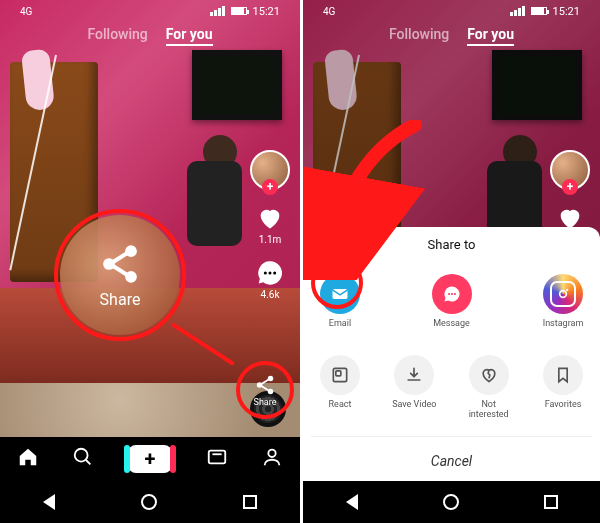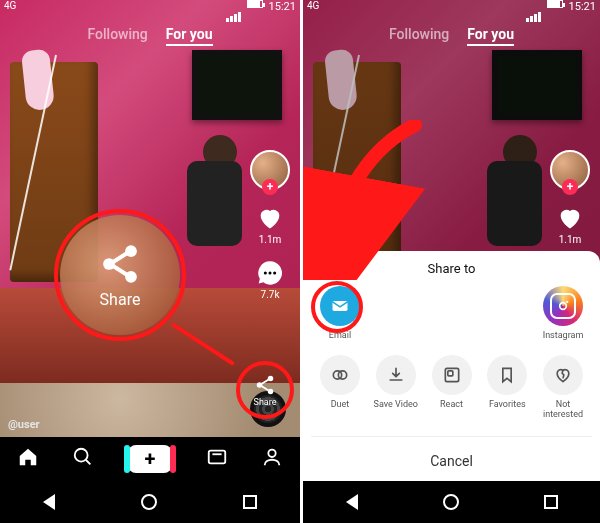--- a/index.html
+++ b/index.html
@@ -84,22 +84,22 @@
   .string {
     position:absolute; left:55px; top:55px; width:2px; height:220px;
     background: rgba(255,255,255,.85);
     transform: rotate(12deg);
     transform-origin: top;
   }
 
   
   .statusbar {
     position: absolute; top: 0; left: 0; right: 0; height: 22px;
-    display: flex; justify-content: flex-end;
-    gap: 6px; padding: 0 4px; color: #fff; font-size: 11px;
+    display: flex; align-items: center; justify-content: flex-end;
+    gap: 6px; padding: 0 20px; color: #fff; font-size: 11px;
     z-index: 20;
   }
   .status-left { margin-right:auto; font-size: 10px; }
   .sig { display:flex; gap:1px; align-items:flex-end; }
   .sig span { width:3px; background:#fff; }
   .sig span:nth-child(1){height:4px}
   .sig span:nth-child(2){height:6px}
   .sig span:nth-child(3){height:8px}
   .sig span:nth-child(4){height:10px}
   .batt { width:16px; height:8px; border:1px solid #fff; position:relative; }
@@ -222,24 +222,24 @@
     width:40px;height:40px;border-radius:50%;
     display:flex;align-items:center;justify-content:center;
     color:#fff;
   }
   .circ.email{background:#1fa9e1;}
   .circ.msg{background:#ff3b63;}
   .circ.wa{background:#25d366;}
   .circ.fb{background:#1877f2;}
   .circ.ig{background:conic-gradient(#feda75,#fa7e1e,#d62976,#962fbf,#4f5bd5,#feda75);}
   .circ.ig::after{content:"";width:22px;height:22px;border:2.5px solid #fff;border-radius:7px;position:absolute;}
-  .sheet-item { position:relative;}
+  .sheet-item { position:relative;margin-top:12px;}
   .circ.gray{background:#f1f1f1;color:#555;}
   .sheet-divider{width:100%;height:1px;background:#eee;margin:2px 0 8px;}
-  .cancel{font-size:14px;color:#333;padding:8px 0 6px;}
+  .cancel{font-size:14px;color:#333;padding:8px 0 6px;font-style:italic;}
 
   .email-ring {
     position:absolute; border:4px solid #ff1818; border-radius:50%;
     width:52px; height:52px; left:8px; top:30px; z-index:45; pointer-events:none;
   }
 
   
   .arrow {
     position:absolute; z-index:50; pointer-events:none;
     left:-18px; top:120px; width:150px; height:160px;
@@ -293,21 +293,21 @@
         </svg>
       <span>1.1m</span>
     </div>
     <div class="item">
       <svg width="30" height="28" viewBox="0 0 24 24">
           <path fill="#fff" d="M12 2a10 10 0 0 0-8.7 15l-1 4 4-1A10 10 0 1 0 12 2z"></path>
           <circle cx="8" cy="12" r="1.3" fill="#000"></circle>
           <circle cx="12" cy="12" r="1.3" fill="#000"></circle>
           <circle cx="16" cy="12" r="1.3" fill="#000"></circle>
         </svg>
-      <span>7.7k</span>
+      <span>4.6k</span>
     </div>
   </div>
 
   <div class="share-small">
      <svg width="22" height="22" viewBox="0 0 24 24">
        <circle cx="6" cy="12" r="3" fill="#fff"></circle>
        <circle cx="18" cy="5" r="3" fill="#fff"></circle>
        <circle cx="18" cy="19" r="3" fill="#fff"></circle>
        <path d="M8 11 L16 6 M8 13 L16 18" stroke="#fff" stroke-width="2"></path>
      </svg>
@@ -321,21 +321,20 @@
       <circle cx="18" cy="5" r="3.2" fill="#fff"></circle>
       <circle cx="18" cy="19" r="3.2" fill="#fff"></circle>
       <path d="M8 11 L16 6 M8 13 L16 18" stroke="#fff" stroke-width="2.2"></path>
     </svg>
     <span class="lbl">Share</span>
   </div>
   <div class="ring ring-big"></div>
   <div class="connector"></div>
 
   <div class="caption">
-    <div class="user">@user</div>
   </div>
 
   <div class="sound">
     <svg width="12" height="12" viewBox="0 0 24 24">
         <path fill="#fff" d="M9 3v10.6A4 4 0 1 0 11 17V7h6V3z"></path>
       </svg>
     <span>original sound - 31052</span>
   </div>
 
   <div class="rail" style="top:auto;bottom:96px;right:8px;">
@@ -449,75 +448,77 @@
       <div class="sheet-item">
         <div class="circ email">
           <svg width="20" height="20" viewBox="0 0 24 24">
               <rect x="3" y="6" width="18" height="12" rx="2" fill="#fff"></rect>
               <path d="M3 7l9 6 9-6" stroke="#1fa9e1" stroke-width="2" fill="none"></path>
             </svg>
         </div>
         <span class="lbl">Email</span>
       </div>
       <div class="sheet-item">
+        <div class="circ msg">
+          <svg width="20" height="20" viewBox="0 0 24 24">
+              <path fill="#fff" d="M12 3a9 9 0 0 0-7.8 13.5L3 21l4.5-1.2A9 9 0 1 0 12 3z"></path>
+              <circle cx="8.5" cy="12" r="1.3" fill="#ff3b63"></circle>
+              <circle cx="12" cy="12" r="1.3" fill="#ff3b63"></circle>
+              <circle cx="15.5" cy="12" r="1.3" fill="#ff3b63"></circle>
+            </svg>
+        </div>
+        <span class="lbl">Message</span>
+      </div>
+      <div class="sheet-item">
         <div class="circ ig">
           <svg width="20" height="20" viewBox="0 0 24 24" style="position:relative">
               <circle cx="12" cy="12" r="4" stroke="#fff" stroke-width="2" fill="none"></circle>
               <circle cx="17" cy="7" r="1.4" fill="#fff"></circle>
             </svg>
         </div>
         <span class="lbl">Instagram</span>
       </div>
     </div>
 
     <div class="sheet-row">
       <div class="sheet-item">
         <div class="circ gray">
           <svg width="20" height="20" viewBox="0 0 24 24">
-              <circle cx="9" cy="12" r="5" stroke="#555" stroke-width="2" fill="none"></circle>
-              <circle cx="15" cy="12" r="5" stroke="#555" stroke-width="2" fill="none"></circle>
-            </svg>
-        </div>
-        <span class="lbl">Duet</span>
+              <rect x="4" y="4" width="16" height="16" rx="2" stroke="#555" stroke-width="2" fill="none"></rect>
+              <rect x="7" y="7" width="6" height="6" rx="1" stroke="#555" stroke-width="2" fill="none"></rect>
+            </svg>
+        </div>
+        <span class="lbl">React</span>
       </div>
       <div class="sheet-item">
         <div class="circ gray">
           <svg width="20" height="20" viewBox="0 0 24 24">
               <path d="M12 4v10m0 0l-4-4m4 4l4-4M5 18h14" stroke="#555" stroke-width="2" fill="none" stroke-linecap="round"></path>
             </svg>
         </div>
         <span class="lbl">Save Video</span>
-      </div>
-      <div class="sheet-item">
-        <div class="circ gray">
-          <svg width="20" height="20" viewBox="0 0 24 24">
-              <rect x="4" y="4" width="16" height="16" rx="2" stroke="#555" stroke-width="2" fill="none"></rect>
-              <rect x="7" y="7" width="6" height="6" rx="1" stroke="#555" stroke-width="2" fill="none"></rect>
-            </svg>
-        </div>
-        <span class="lbl">React</span>
-      </div>
-      <div class="sheet-item">
-        <div class="circ gray">
-          <svg width="20" height="20" viewBox="0 0 24 24">
-              <path d="M7 4h10v16l-5-4-5 4z" stroke="#555" stroke-width="2" fill="none"></path>
-            </svg>
-        </div>
-        <span class="lbl">Favorites</span>
       </div>
       <div class="sheet-item">
         <div class="circ gray">
           <svg width="20" height="20" viewBox="0 0 24 24">
               <path d="M12 20s-7-4.7-7-10a4.5 4.5 0 0 1 7-3.7A4.5 4.5 0 0 1 19 10c0 5.3-7 10-7 10z" stroke="#555" stroke-width="2" fill="none"></path>
               <path d="M12 6l-1 4 2 2-1 4" stroke="#555" stroke-width="2" fill="none"></path>
             </svg>
         </div>
         <span class="lbl" style="white-space:pre-line">Not
 interested</span>
       </div>
+      <div class="sheet-item">
+        <div class="circ gray">
+          <svg width="20" height="20" viewBox="0 0 24 24">
+              <path d="M7 4h10v16l-5-4-5 4z" stroke="#555" stroke-width="2" fill="none"></path>
+            </svg>
+        </div>
+        <span class="lbl">Favorites</span>
+      </div>
     </div>
 
     <div class="sheet-divider"></div>
     <div class="cancel">Cancel</div>
   </div>
 
   <div class="navbar">
     <span>
         <div class="navtri"></div>
       </span>

